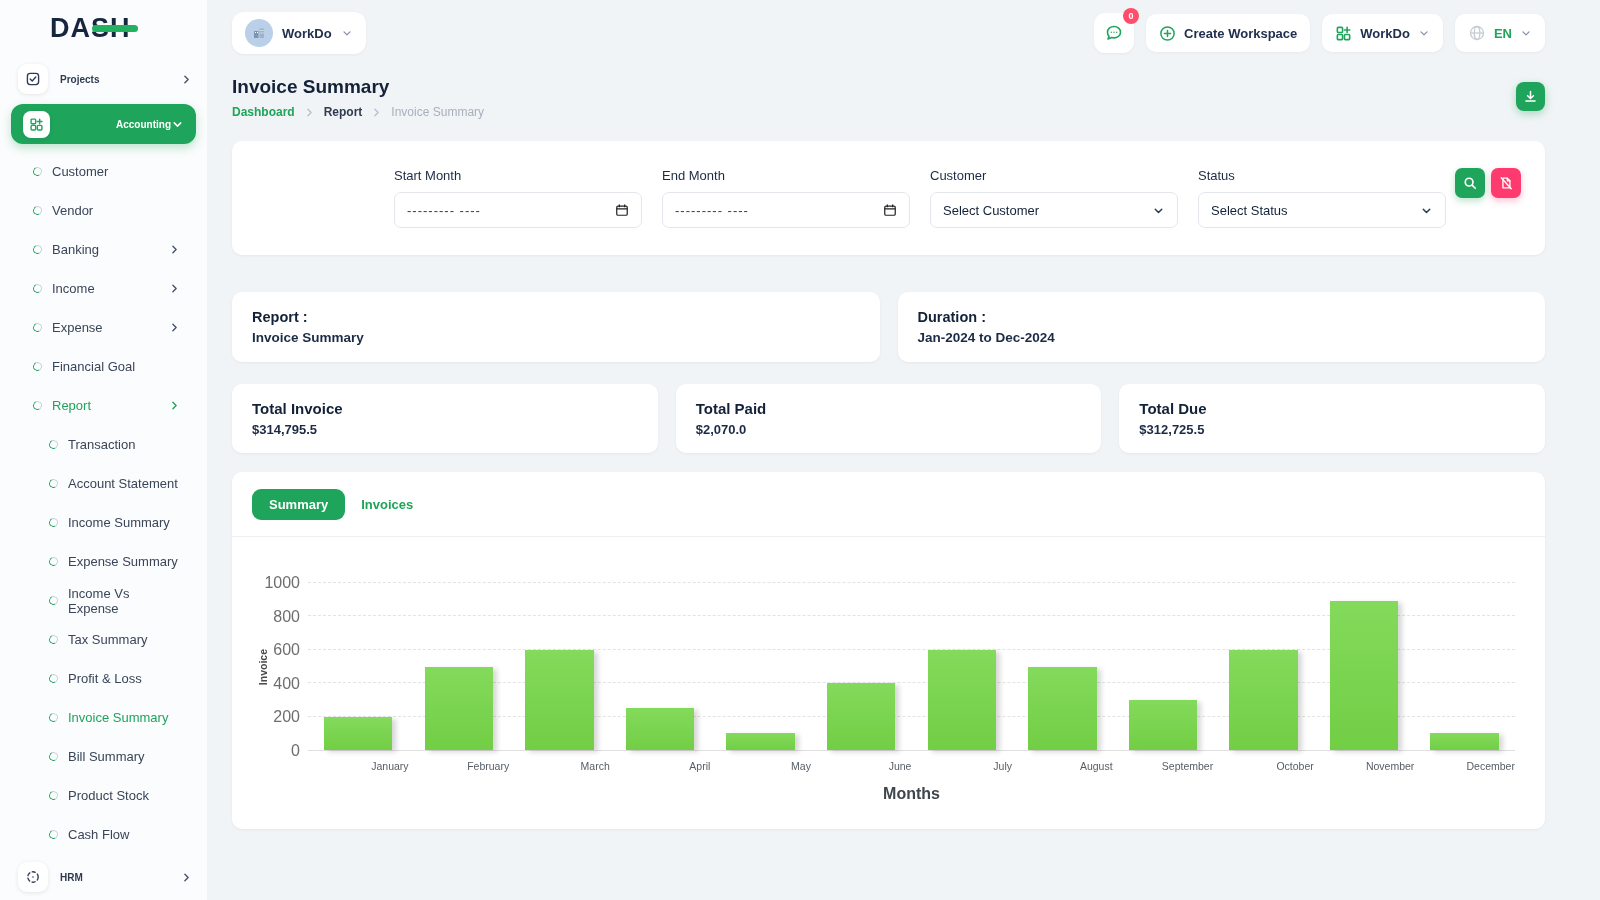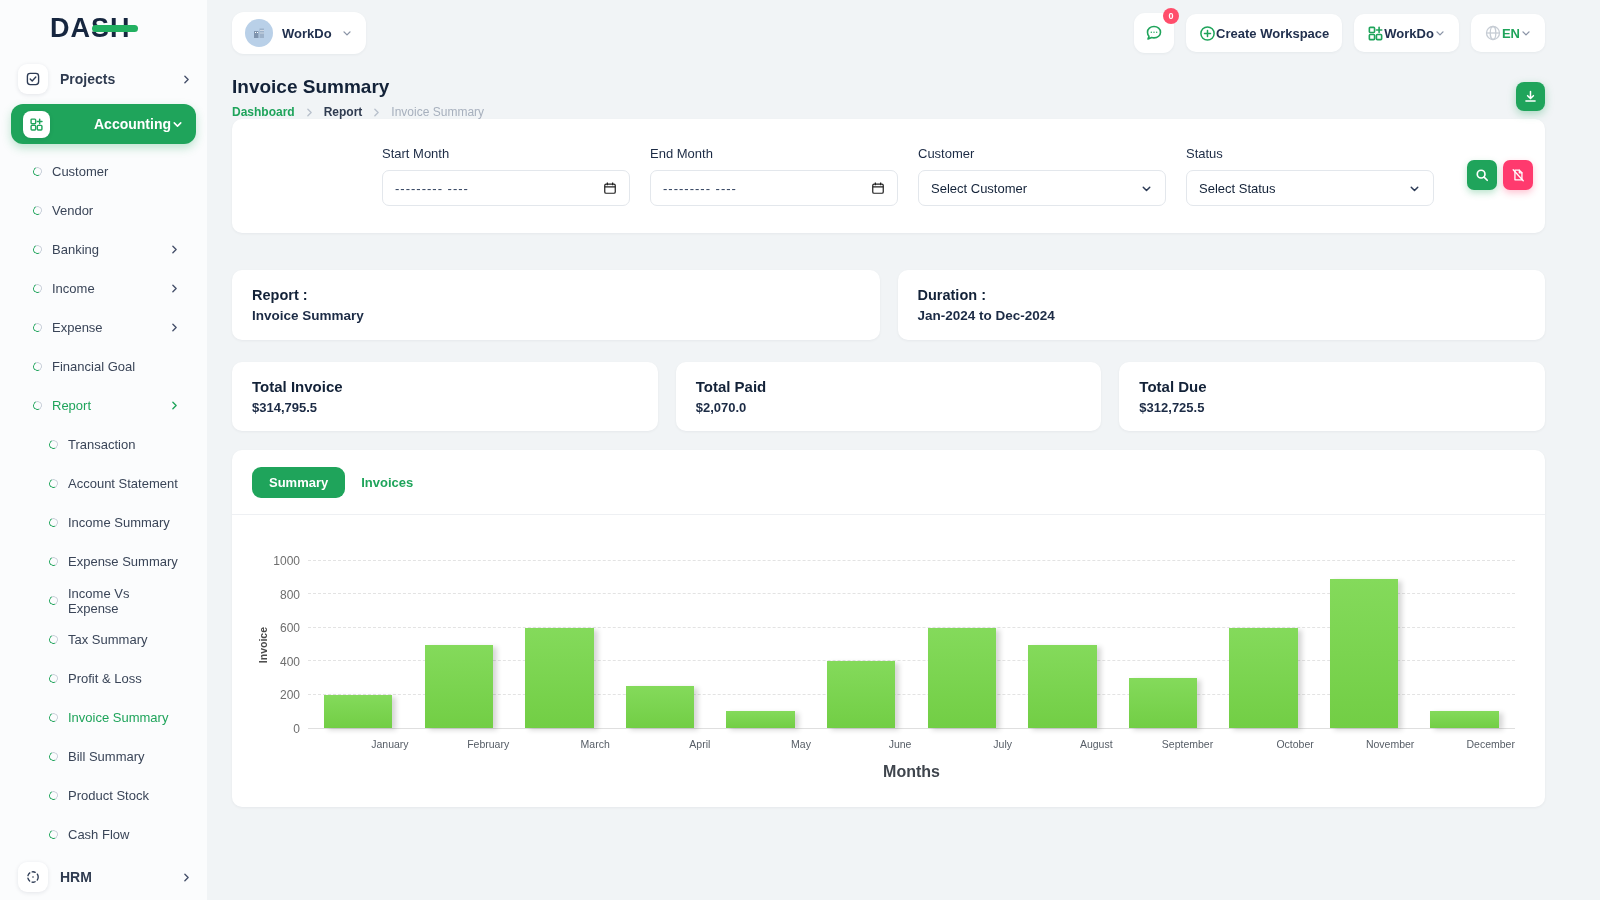--- a/index.html
+++ b/index.html
@@ -10,21 +10,21 @@
 
   
   .sidebar { width:207px; min-width:207px; height:900px; background:#fbfcfd; overflow:hidden; position:relative; }
   .logo { height:56px; display:flex; align-items:center; padding-left:50px; position:relative; }
   .logo-text { font-size:27px; font-weight:900; color:#16263f; letter-spacing:1px; }
   .logo-bar { position:absolute; left:92px; top:25px; width:46px; height:7px; background:#22b061; border-radius:4px; }
 
   .side-top { height:34px; display:flex; align-items:center; padding:0 14px 0 18px; cursor:pointer; margin:6px 0; }
   .side-top .icon-box { width:30px; height:30px; background:#fff; border-radius:9px; box-shadow:0 1px 4px rgba(20,30,60,.10);
       display:flex; align-items:center; justify-content:center; color:#2e3c55; }
-  .side-top .lbl { margin-left:12px; font-size:14px; font-weight:600; color:#2f3b50; flex:1; }
+  .side-top .lbl { margin-left:12px; font-size:10px; font-weight:600; color:#2f3b50; flex:1; }
   .side-top .chev { color:#45506a; display:flex; }
 
   .side-top.active-pill { background:#1fa45b; border-radius:12px; margin:8px 11px; height:40px; padding:0 12px; box-shadow:0 4px 10px rgba(31,164,91,.28); }
   .side-top.active-pill .icon-box { width:27px; height:27px; color:#1fa45b; border-radius:8px; }
   .side-top.active-pill .lbl { color:#fff; font-weight:700;text-align:right; }
   .side-top.active-pill .chev { color:#fff; }
 
   .side-sub { height:39px; display:flex; align-items:center; padding:0 26px 0 33px; cursor:pointer; }
   .side-sub.lvl2 { padding-left:49px; }
   .side-sub .bullet { width:9px; height:9px; border-radius:50%; border:1.6px solid #c6cdd7;
@@ -32,21 +32,21 @@
   .side-sub .lbl { margin-left:10px; font-size:13px; font-weight:500; color:#3a4558; flex:1; }
   .side-sub .chev { color:#45506a; display:flex; }
   .side-sub.active .lbl { color:#1fa45b; }
   .side-sub.active .chev { color:#1fa45b; }
 
   
   .main { flex:1; padding:0 55px 0 25px; }
 
   .topbar { height:58px; display:flex; align-items:center; justify-content:space-between; padding-top:8px; }
   .pill { background:#fff; border-radius:10px; height:38px; display:flex; align-items:center; padding:0 13px;
-      box-shadow:0 1px 3px rgba(20,30,60,.05); cursor:pointer; font-size:13px; font-weight:600; color:#21304e; }
+      box-shadow:0 1px 3px rgba(20,30,60,.05); cursor:pointer; font-size:13px; font-weight:600; color:#21304e; gap:8px; }
   .ws-left { border-radius:12px; height:42px; gap:9px; }
   .round-avatar { width:28px; height:28px; border-radius:50%; background:#b9d0e8; display:flex; align-items:center; justify-content:center; }
   .topbar-right { display:flex; align-items:center; gap:12px; }
   .icon-sq { width:40px; height:40px; background:#fff; border-radius:11px; display:flex; align-items:center; justify-content:center;
       box-shadow:0 1px 3px rgba(20,30,60,.05); position:relative; cursor:pointer; }
   .badge { position:absolute; top:-5px; right:-5px; min-width:16px; height:16px; border-radius:8px; background:#ff4d6b;
       color:#fff; font-size:9px; font-weight:700; display:flex; align-items:center; justify-content:center; padding:0 4px; }
   .lang-label { color:#1fa45b; font-weight:700; }
   .chev-gray { color:#8a94a6; display:flex; }
 
@@ -55,21 +55,21 @@
   .breadcrumb { display:flex; align-items:center; gap:8px; margin-top:7px; font-size:12px; }
   .bc-link { color:#1fa45b; cursor:pointer; font-weight:600; }
   .bc-dark { color:#2f3b50; cursor:pointer; font-weight:600; }
   .bc-muted { color:#a7b0bd; font-weight:500; }
   .bc-sep { color:#b9c0cc; font-size:11px; }
   .download-btn { width:29px; height:29px; background:#1fa45b; border:none; border-radius:8px; display:flex;
       align-items:center; justify-content:center; cursor:pointer; margin-top:6px; box-shadow:0 3px 8px rgba(31,164,91,.35); }
 
   .card { background:#fff; border-radius:10px; box-shadow:0 1px 3px rgba(16,24,40,.05); }
 
-  .filter-card { padding:27px 12px; display:flex; align-items:center; }
+  .filter-card { margin-top:22px; padding:27px 24px; display:flex; align-items:flex-start; }
   .filter-spacer { width:138px; }
   .field { width:248px; margin-right:20px; }
   .field label { display:block; font-size:13px; font-weight:500; color:#1c2b45; margin-bottom:9px; }
   .input-like { height:36px; border:1px solid #e3e7ec; border-radius:7px; background:#fff; display:flex;
       align-items:center; padding:0 12px; font-size:13px; color:#2e3e5c; cursor:pointer; justify-content:space-between; }
   .input-like .ph { letter-spacing:1px; }
   .select-like { color:#132238; }
   .filter-actions { margin-left:auto; display:flex; gap:6px; align-items:center; margin-bottom:2px; }
   .sq-btn { width:30px; height:30px; border:none; border-radius:7px; display:flex; align-items:center; justify-content:center; cursor:pointer; }
   .sq-btn.green { background:#1fa45b; box-shadow:0 3px 7px rgba(31,164,91,.3); }
@@ -88,21 +88,21 @@
   .chart-card { margin-top:19px; padding:17px 0 26px; }
   .tabs { display:flex; align-items:center; gap:16px; padding:0 20px; }
   .tab-pill { background:#1fa45b; color:#fff; font-size:13px; font-weight:600; padding:8px 17px; border-radius:9px; border:none; cursor:pointer; }
   .tab-link { background:none; border:none; color:#1fa45b; font-size:13px; font-weight:600; cursor:pointer; }
   .chart-divider { border:none; border-top:1px solid #eef0f3; margin-top:16px; }
 
   .chart-wrap { display:flex; margin:46px 30px 0 22px; }
   .y-title { width:18px; display:flex; align-items:center; justify-content:center; }
   .y-title span { writing-mode:vertical-rl; transform:rotate(180deg); font-size:10.5px; font-weight:700; color:#4a4a4a; }
   .y-ticks { width:36px; position:relative; height:168px; }
-  .y-ticks div { position:absolute; right:8px; transform:translateY(50%); font-size:12px; color:#6e6e6e; }
+  .y-ticks div { position:absolute; right:8px; transform:translateY(50%); font-size:16px; color:#6e6e6e; }
   .plot { flex:1; position:relative; height:168px; border-bottom:1px solid #dfdfdf; }
   .gridline { position:absolute; left:0; right:0; border-top:1px dashed #e3e3e3; }
   .bars { position:absolute; inset:0; display:flex; align-items:flex-end; }
   .bar-slot { flex:1; display:flex; justify-content:center; align-items:flex-end; height:100%; }
   .bar { width:68%; background:linear-gradient(180deg,#84da5b,#72ce45); box-shadow:4px 2px 5px rgba(0,0,0,.16); }
   .x-labels { display:flex; margin:9px 30px 0 76px; }
   .x-labels div { flex:1; text-align:right; font-size:10.5px; color:#565d66; }
   .x-title { text-align:center; font-size:16px; font-weight:700; color:#3f454d; margin-top:13px; padding-left:46px; }
 
   svg { display:block; }

